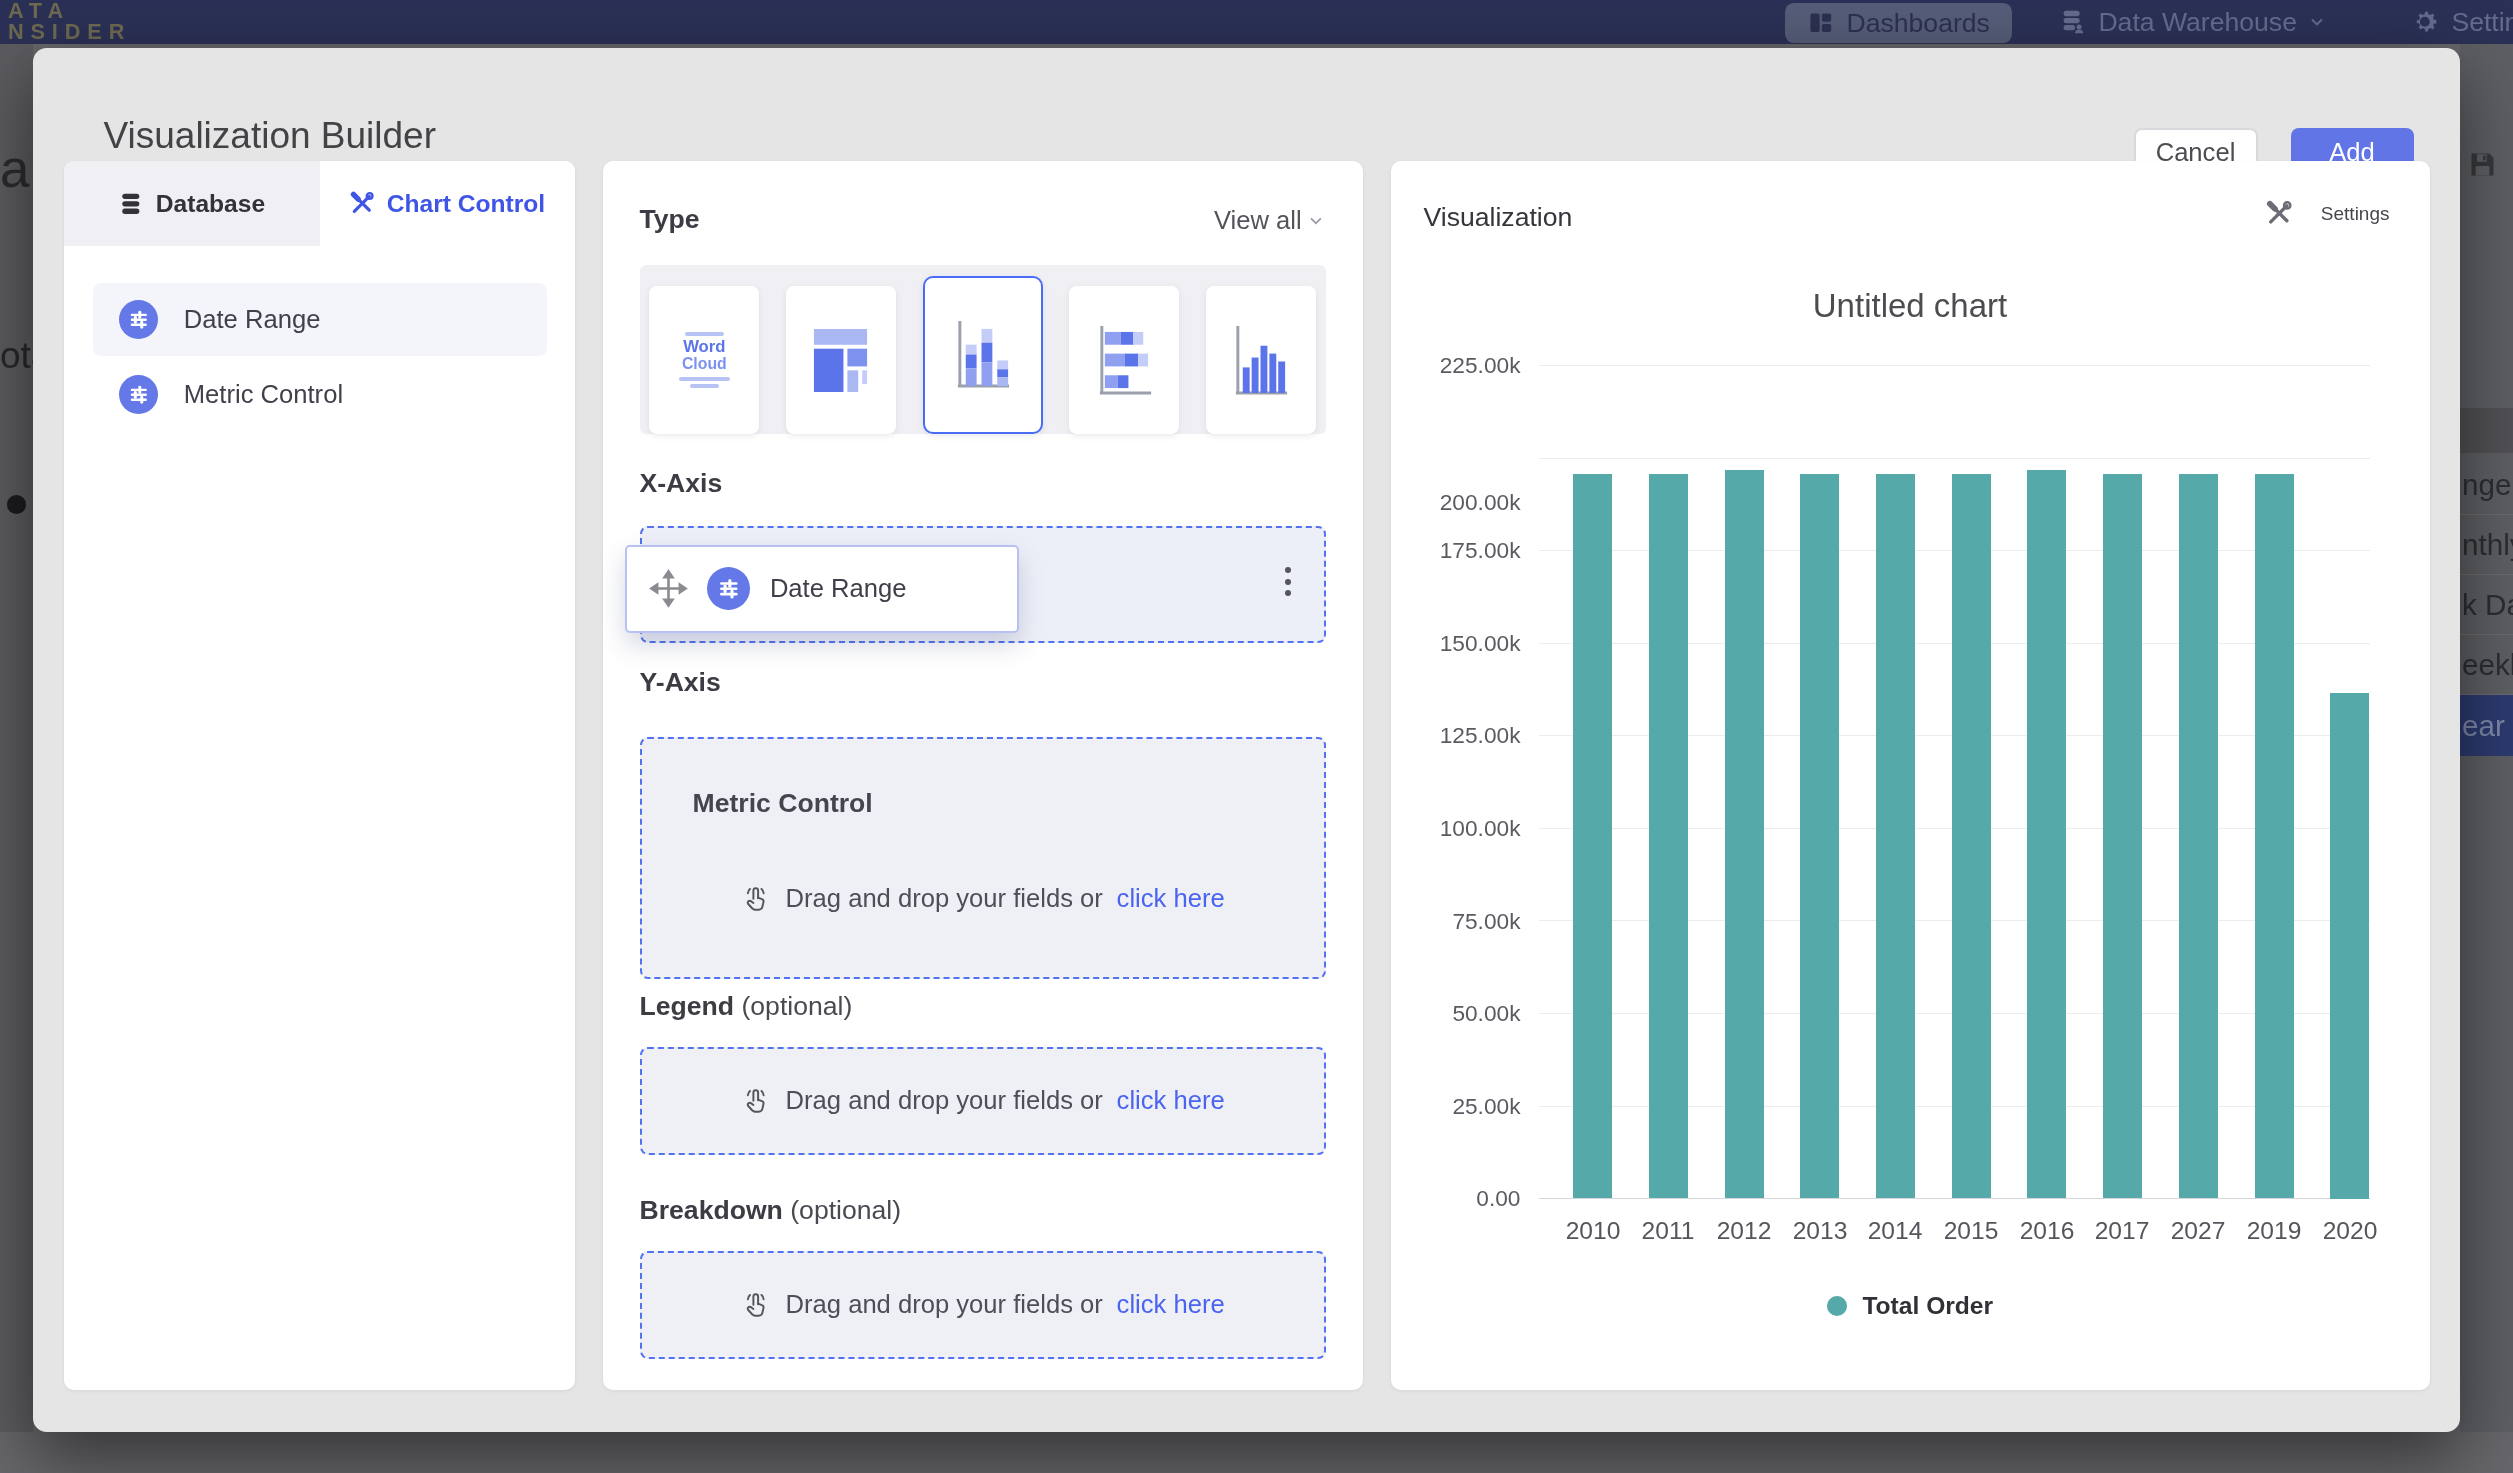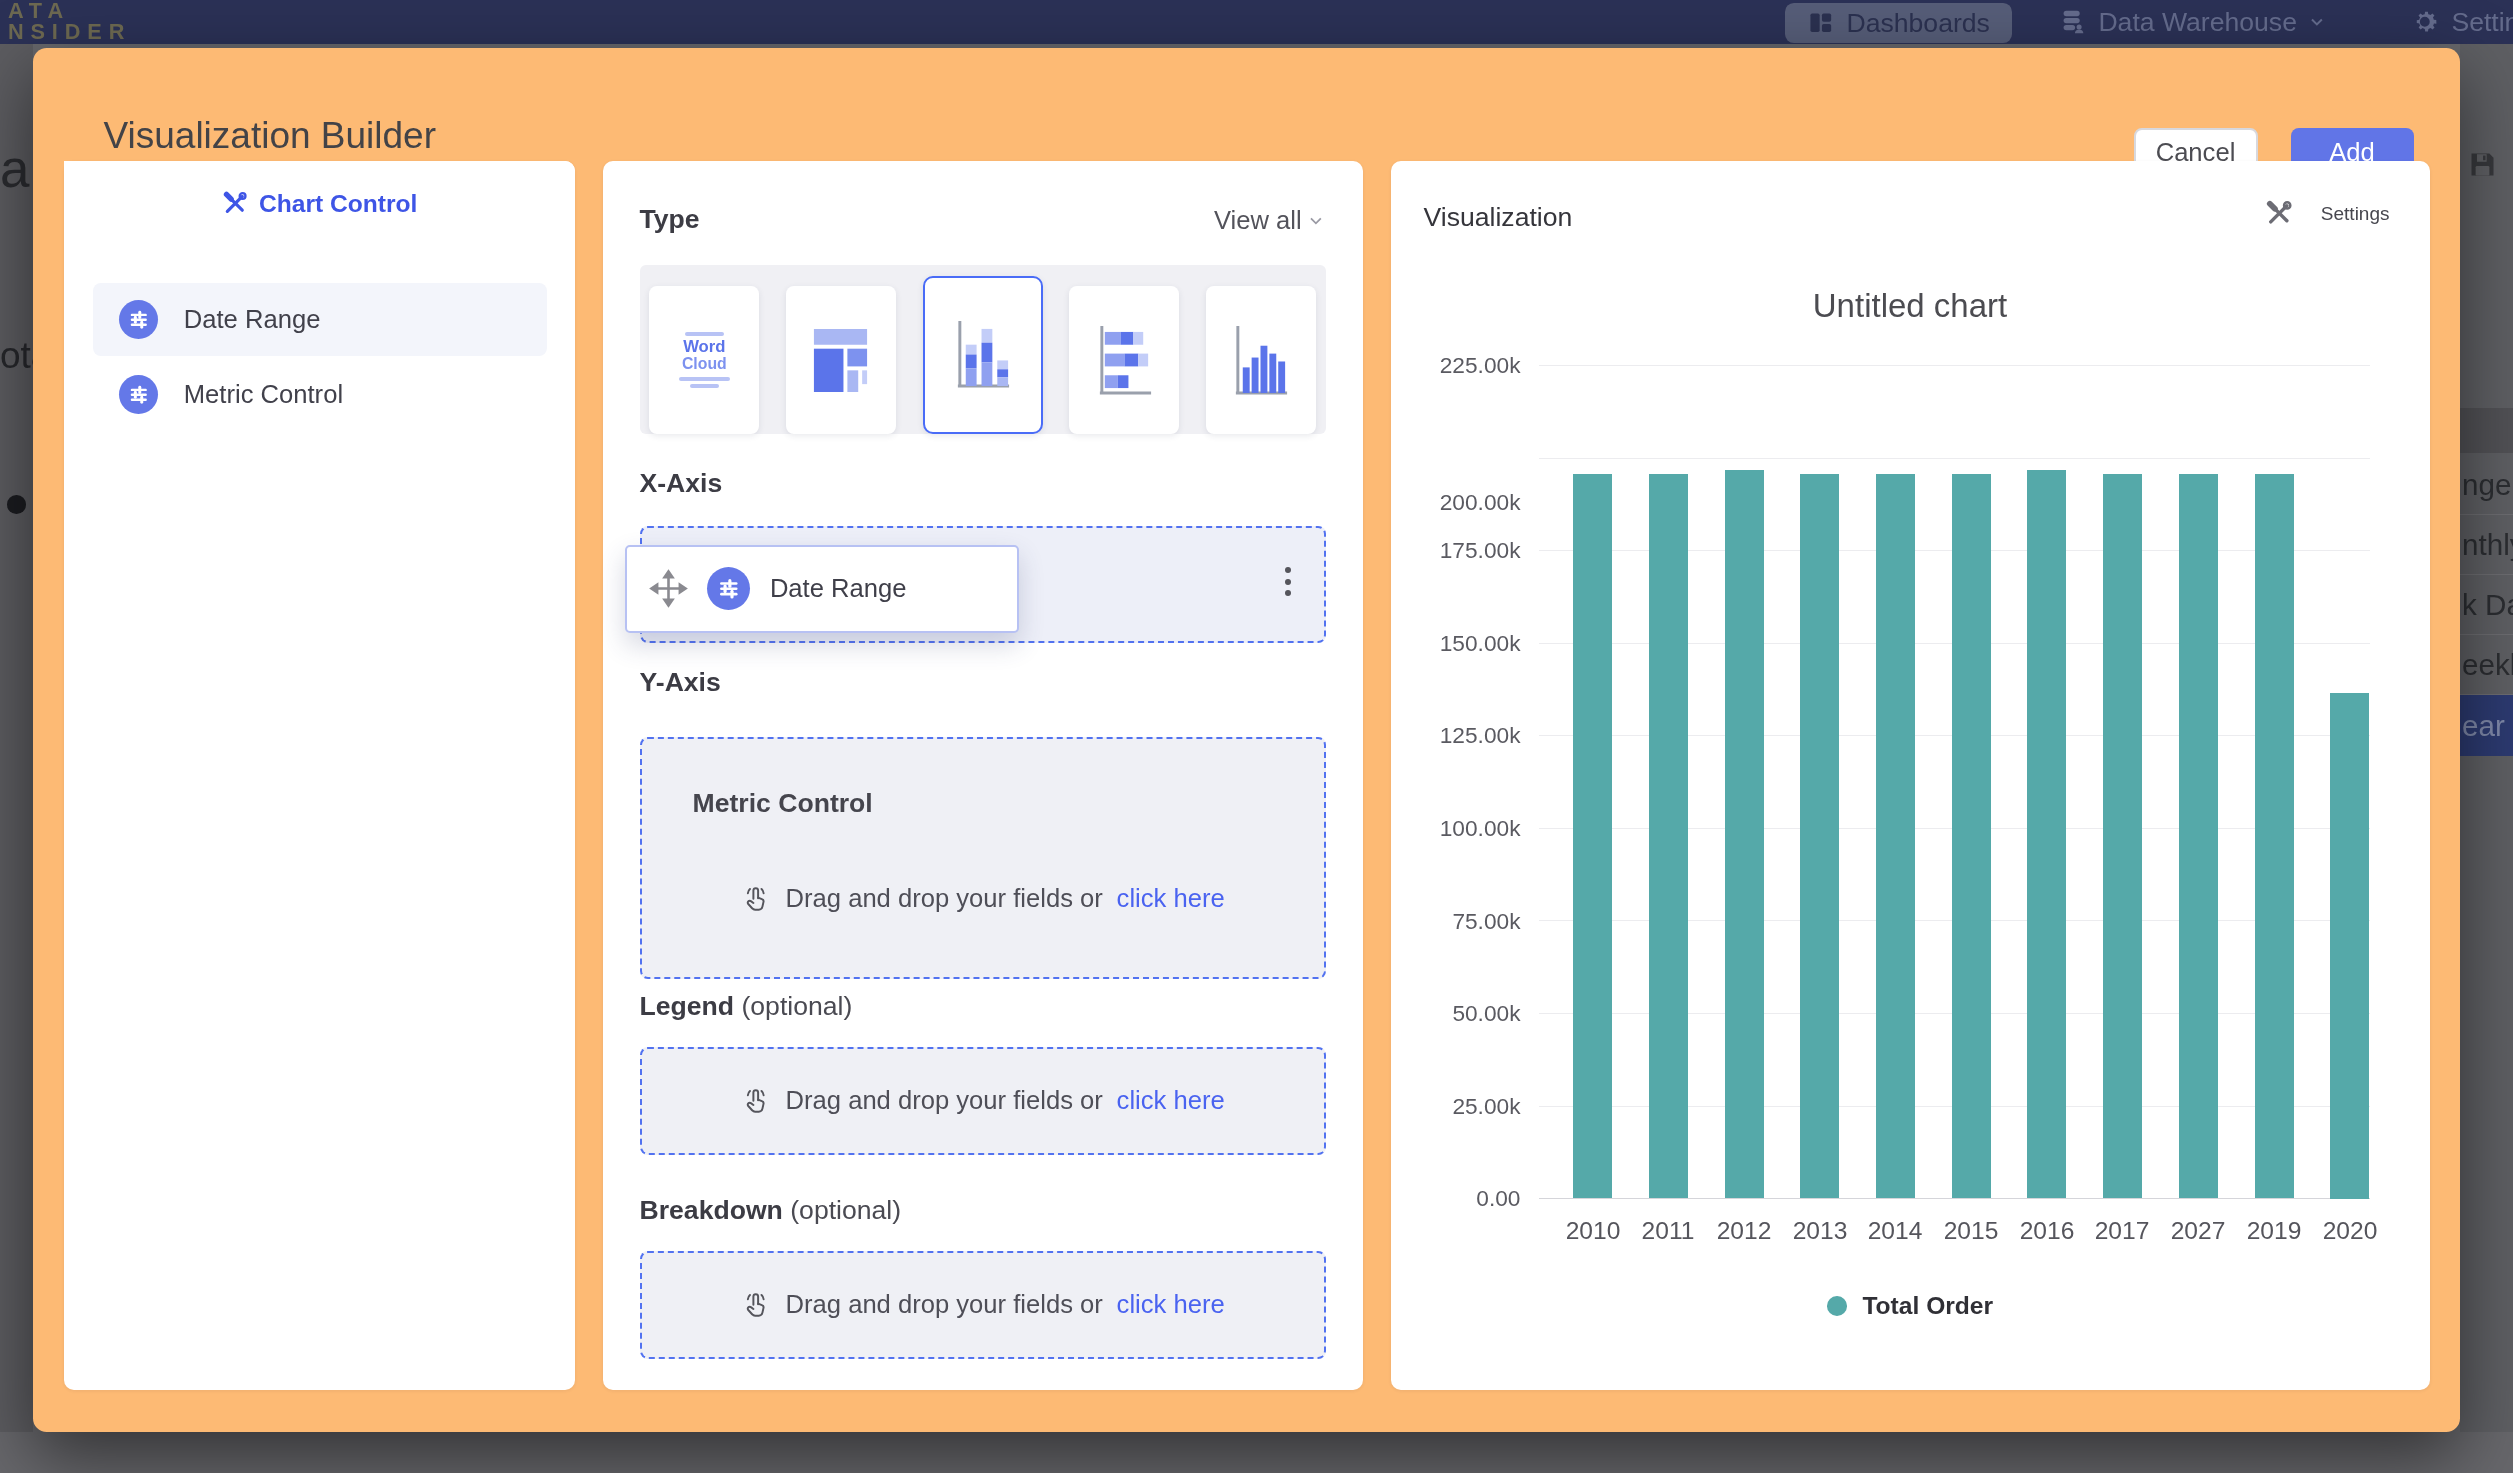--- a/index.html
+++ b/index.html
@@ -23,21 +23,21 @@
   .bg-bottom{ position:absolute; left:0; top:1432px; width:2514px; height:41px; background:#67676b; }
   .frag{ position:absolute; color:#26272b; }
   .menu-row{ position:absolute; left:0; width:54px; height:60px; border-bottom:1px solid #6c6c70;
              color:#2b2d31; font-size:29.6px; font-weight:500; display:flex; align-items:center;
              padding-left:2px; overflow:hidden; white-space:nowrap;}
   .menu-row.hl{ background:#2c3a70; color:#7e88a8; border-bottom:none; height:61px; }
   .band{ position:absolute; left:0; width:54px; background:#515155; }
 
   
   .modal{ position:absolute; left:32.5px; top:48px; width:2427px; height:1384px;
-          background:#fdba74; border-radius:13.8px; box-shadow:0 24.6px 69px rgba(0,0,0,.5); }
+          background:#e5e5e5; border-radius:13.8px; box-shadow:0 24.6px 69px rgba(0,0,0,.5); }
   .modal-title{ position:absolute; left:71px; top:67px; font-size:37px; color:#434347; }
   .btn{ position:absolute; top:80px; height:48px; border-radius:7.9px; font-size:25.6px;
         display:flex; align-items:center; justify-content:center; cursor:pointer; }
   .btn-cancel{ left:2101px; width:124px; background:#fff; border:2px solid #d8d8dd; color:#4c4c52; }
   .btn-add{ left:2258px; width:123px; background:#6175e7; color:#fff;text-decoration:underline; }
 
   .panel{ position:absolute; top:113px; height:1229px; background:#fff; border-radius:9.9px;
           box-shadow:0 1px 3.9px rgba(30,35,60,.07); }
   .panel-left{ left:31.5px; width:511px; }
   .panel-mid{ left:570px; width:760px; }
@@ -177,20 +177,30 @@
 
   <div class="bg-bottom"></div>
 
   <div class="modal">
     <div class="modal-title">Visualization Builder</div>
     <div class="btn btn-cancel">Cancel</div>
     <div class="btn btn-add">Add</div>
 
     <div class="panel panel-left">
       <div class="tabbar">
+        <div class="tab tab-inactive">
+          <span>
+            <svg width="25.6" height="25.6" viewBox="0 0 24 24" fill="#323237">
+                <rect x="4" y="2.5" width="16" height="5" rx="2.5"></rect>
+                <rect x="4" y="9.5" width="16" height="5" rx="2.5"></rect>
+                <rect x="4" y="16.5" width="16" height="5" rx="2.5"></rect>
+              </svg>
+          </span>
+          <span>Database</span>
+        </div>
         <div class="tab tab-active">
           <span>
             <svg width="25.6" height="25.6" viewBox="0 0 24 24" fill="none" stroke="#3e55e6" stroke-linecap="round">
                 <path d="M5 4l14 14" stroke-width="3"></path>
                 <path d="M4.2 3.2l4.4 4.4" stroke-width="5"></path>
                 <path d="M19 5L5 19" stroke-width="3"></path>
                 <circle cx="19.3" cy="4.7" r="2.7" stroke-width="2.2"></circle>
               </svg>
           </span>
           <span>Chart Control</span>

